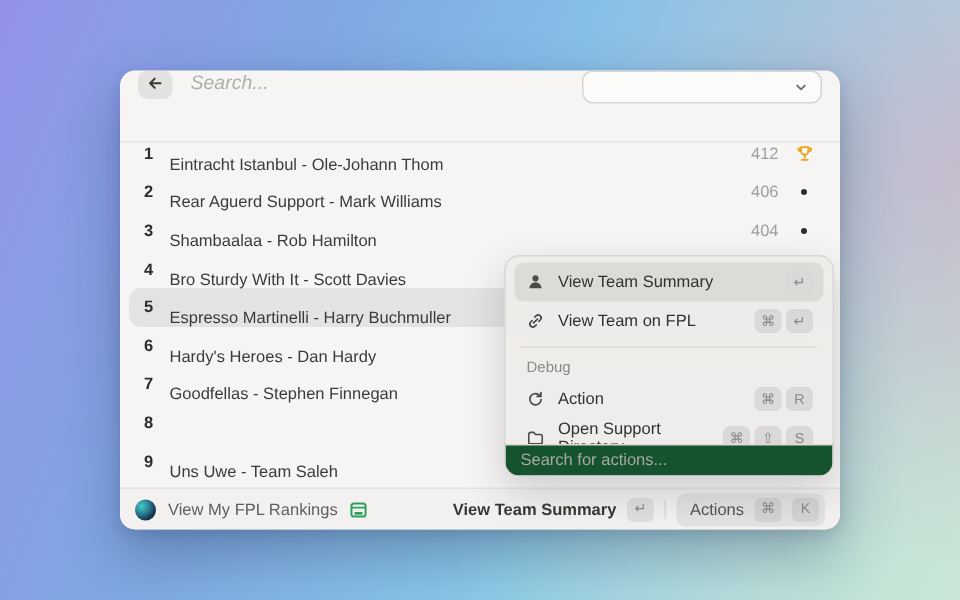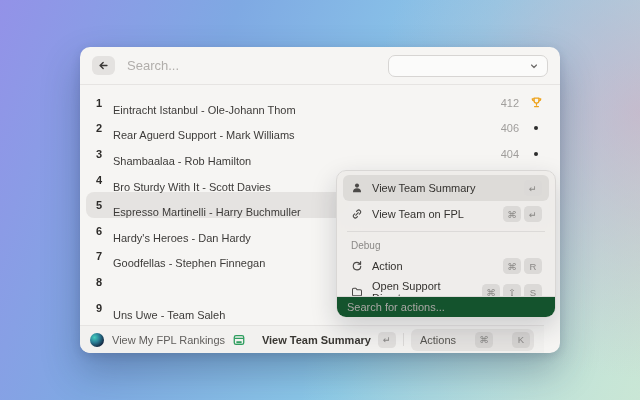--- a/index.html
+++ b/index.html
@@ -12,22 +12,22 @@
       radial-gradient(circle at 100% 100%, rgba(202,231,214,.8), rgba(202,231,214,0) 45%),
       linear-gradient(112deg, #9392e8 0%, #7fa9e3 30%, #8ccbe9 62%, #a9d9e4 82%, #c6e3d3 100%);
   }
 
   
   .window { position:absolute; left:80px; top:47px; width:480px; height:306px;
     background:#f6f5f3; border-radius:10px; overflow:hidden;
     box-shadow:0 18px 38px rgba(25,35,70,.30), 0 3px 10px rgba(25,35,70,.14); }
 
   
-  .topbar { position:absolute; top:0; left:0; right:0; height:38px;
-    border-bottom:1px solid #e6e4e2; display:flex; align-items:center; padding:0 12px; }
+  .topbar { position:absolute; top:0; left:0; right:0; height:48px;
+    border-bottom:1px solid #e6e4e2; display:flex; align-items:flex-start; padding:0 12px;font-style:italic; }
   .back-btn { width:23px; height:19px; border-radius:6px; background:#e4e2e0;
     display:flex; align-items:center; justify-content:center; flex:0 0 auto; }
   .search-ph { margin-left:12px; font-size:13px; color:#b1aeab; }
   .dropdown { margin-left:auto; width:160px; height:22px; border:1px solid #d7d5d3;
     border-radius:7px; background:rgba(255,255,255,.55); display:flex; align-items:center;
     padding:0 8px; }
   .dropdown .dd-label { font-size:10.5px; color:#2f2d2b; }
   .dropdown .dd-chev { margin-left:auto; display:flex; }
 
   
@@ -35,33 +35,33 @@
   .row { height:25.6px; display:flex; align-items:center; padding:0 10px; border-radius:8px;
     font-size:11px; }
   .row.selected { background:#e5e3e1; }
   .rank { width:14px; color:#2e2c2a; font-weight:700; flex:0 0 auto; }
   .team { color:#3d3b39; margin-left:3px;margin-top:14px; }
   .score { margin-left:auto; color:#a09e9c; }
   .marker { width:16px; margin-left:9px; display:flex; justify-content:center; flex:0 0 auto; }
   .dot { width:4px; height:4px; border-radius:50%; background:#2c2c2c; }
 
   
-  .footer { position:absolute; bottom:0; left:0; right:16px; height:28px;
+  .footer { position:absolute; bottom:0; left:0; right:0; height:28px;
     border-top:1px solid #e6e4e2; display:flex; align-items:center; padding:0 10px;
     background:#f2f1ef; }
   .app-icon { width:14px; height:14px; border-radius:50%;
     background:radial-gradient(circle at 32% 32%, #43cdbd 0%, #2a7d95 38%, #12203a 78%); }
   .footer-label { font-size:11px; color:#605e5c; margin-left:8px; }
   .footer-green-icon { margin-left:7px; display:flex; }
   .footer-right { margin-left:auto; display:flex; align-items:center; gap:7px; }
   .primary-label { font-size:11px; font-weight:700; color:#393733; }
   .key { min-width:18px; height:16px; padding:0 4px; border-radius:4.5px; background:#e1dfdd;
     color:#8a8886; font-size:9.5px; display:inline-flex; align-items:center; justify-content:center; }
   .foot-div { width:1px; height:13px; background:#dcdad8; }
-  .actions-group { display:flex; align-items:center; gap:19px; background:#e4e2e0;
+  .actions-group { display:flex; align-items:center; gap:7px; background:#e4e2e0;
     border-radius:6px; padding:3px 4px 3px 9px; }
   .actions-group .al { font-size:11px; color:#56544f; }
   .actions-group .key { background:#d5d3d1; }
 
   
   .menu { position:absolute; left:256px; top:123px; width:220px; height:148px;
     background:rgba(238,236,233,.93); border:1px solid #d9d7d5; border-radius:10px;
     box-shadow:0 10px 26px rgba(20,25,45,.18); z-index:5; overflow:hidden;
     backdrop-filter:blur(12px); }
   .menu-list { height:127px; overflow:hidden; padding:4px 6px 0; }

